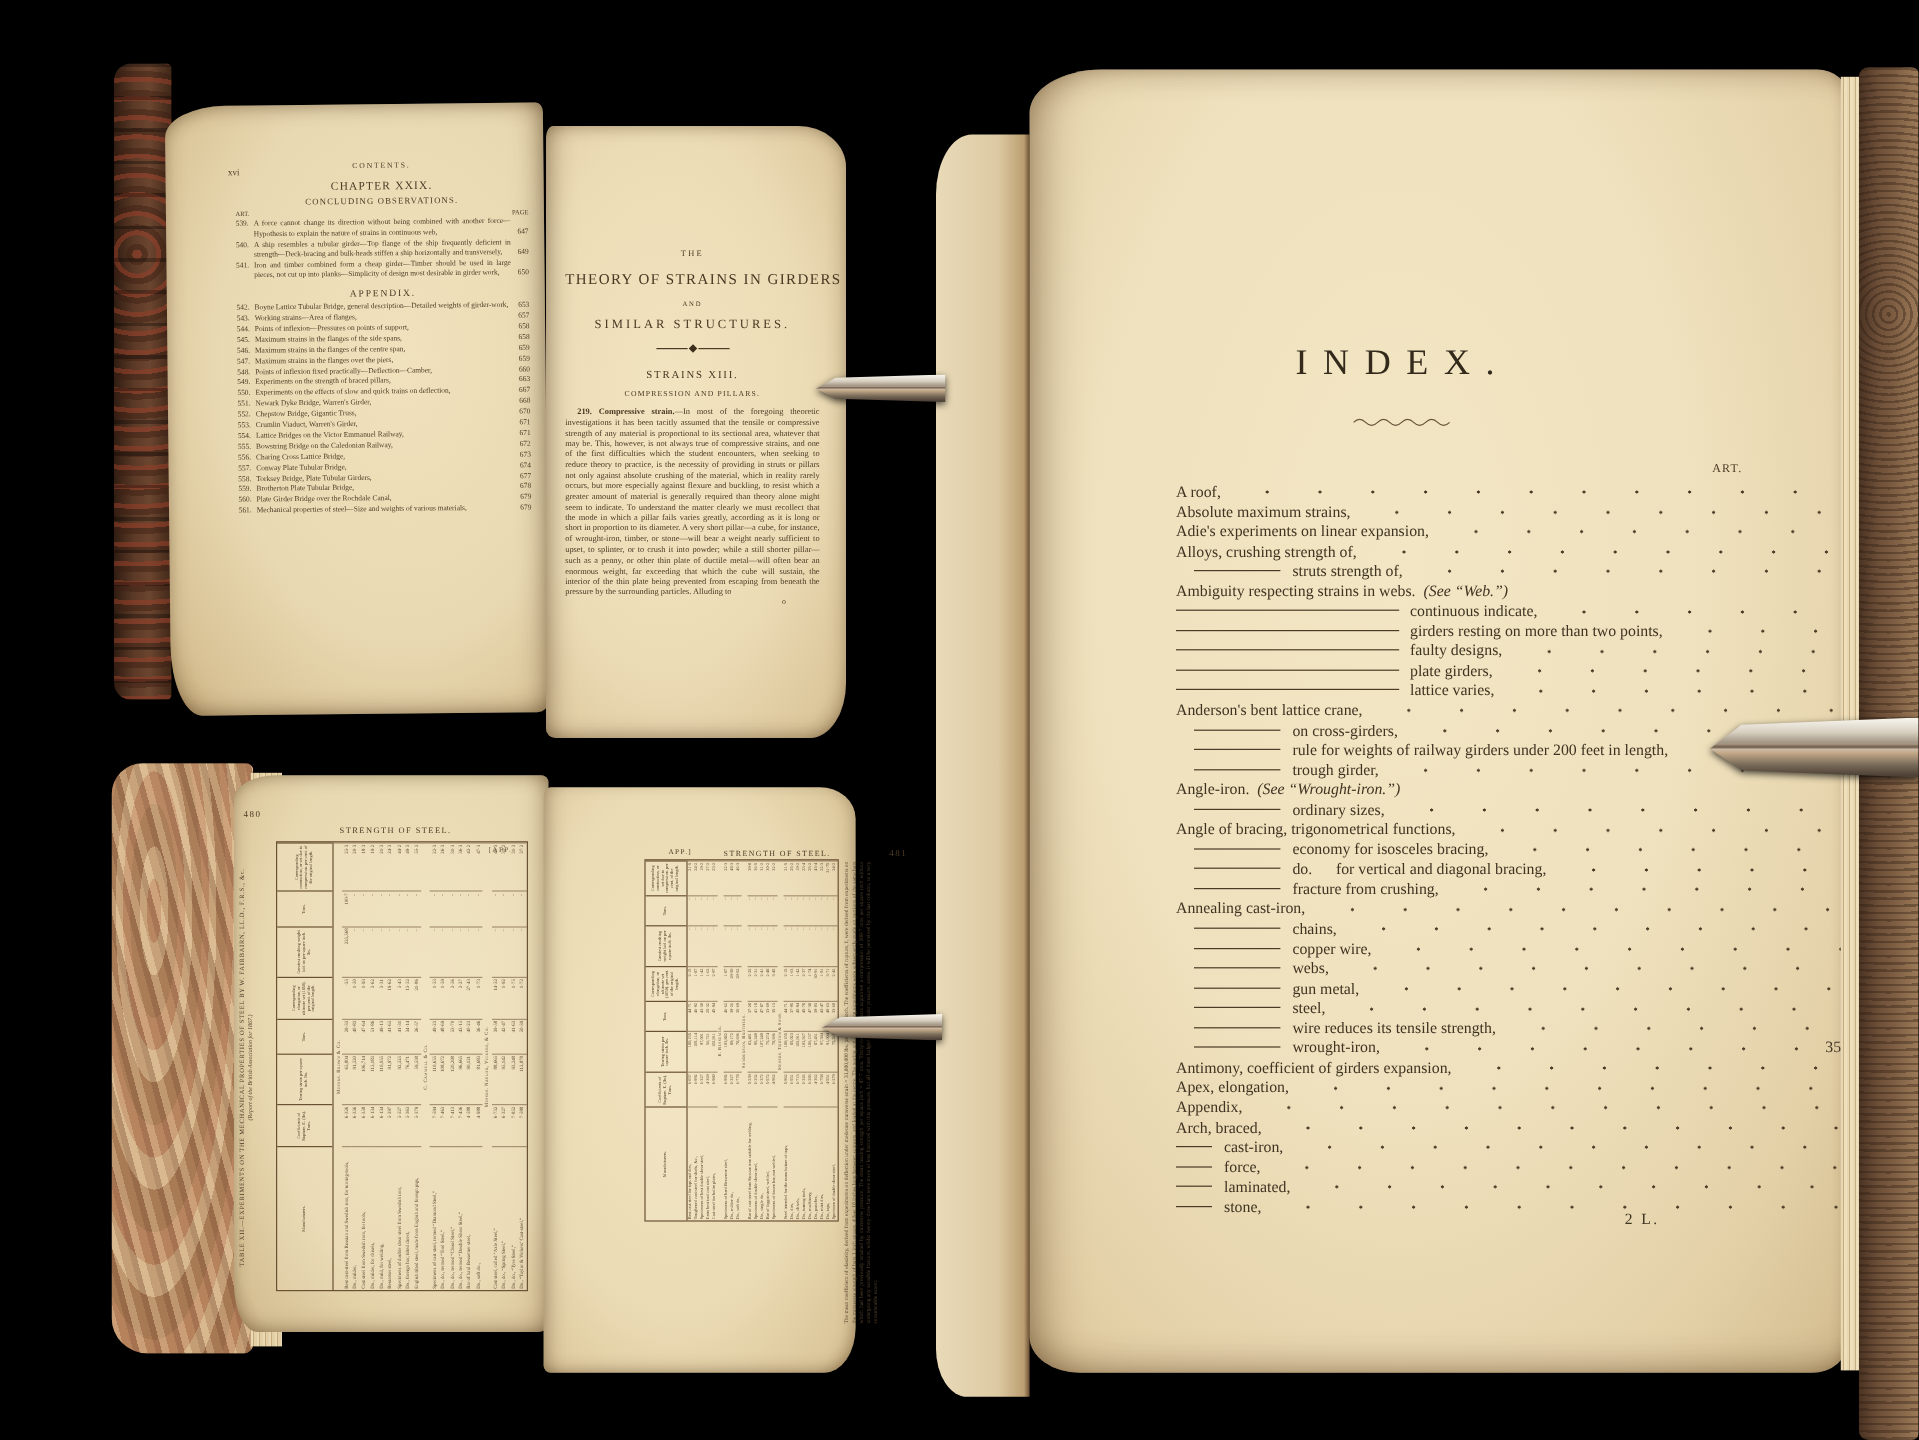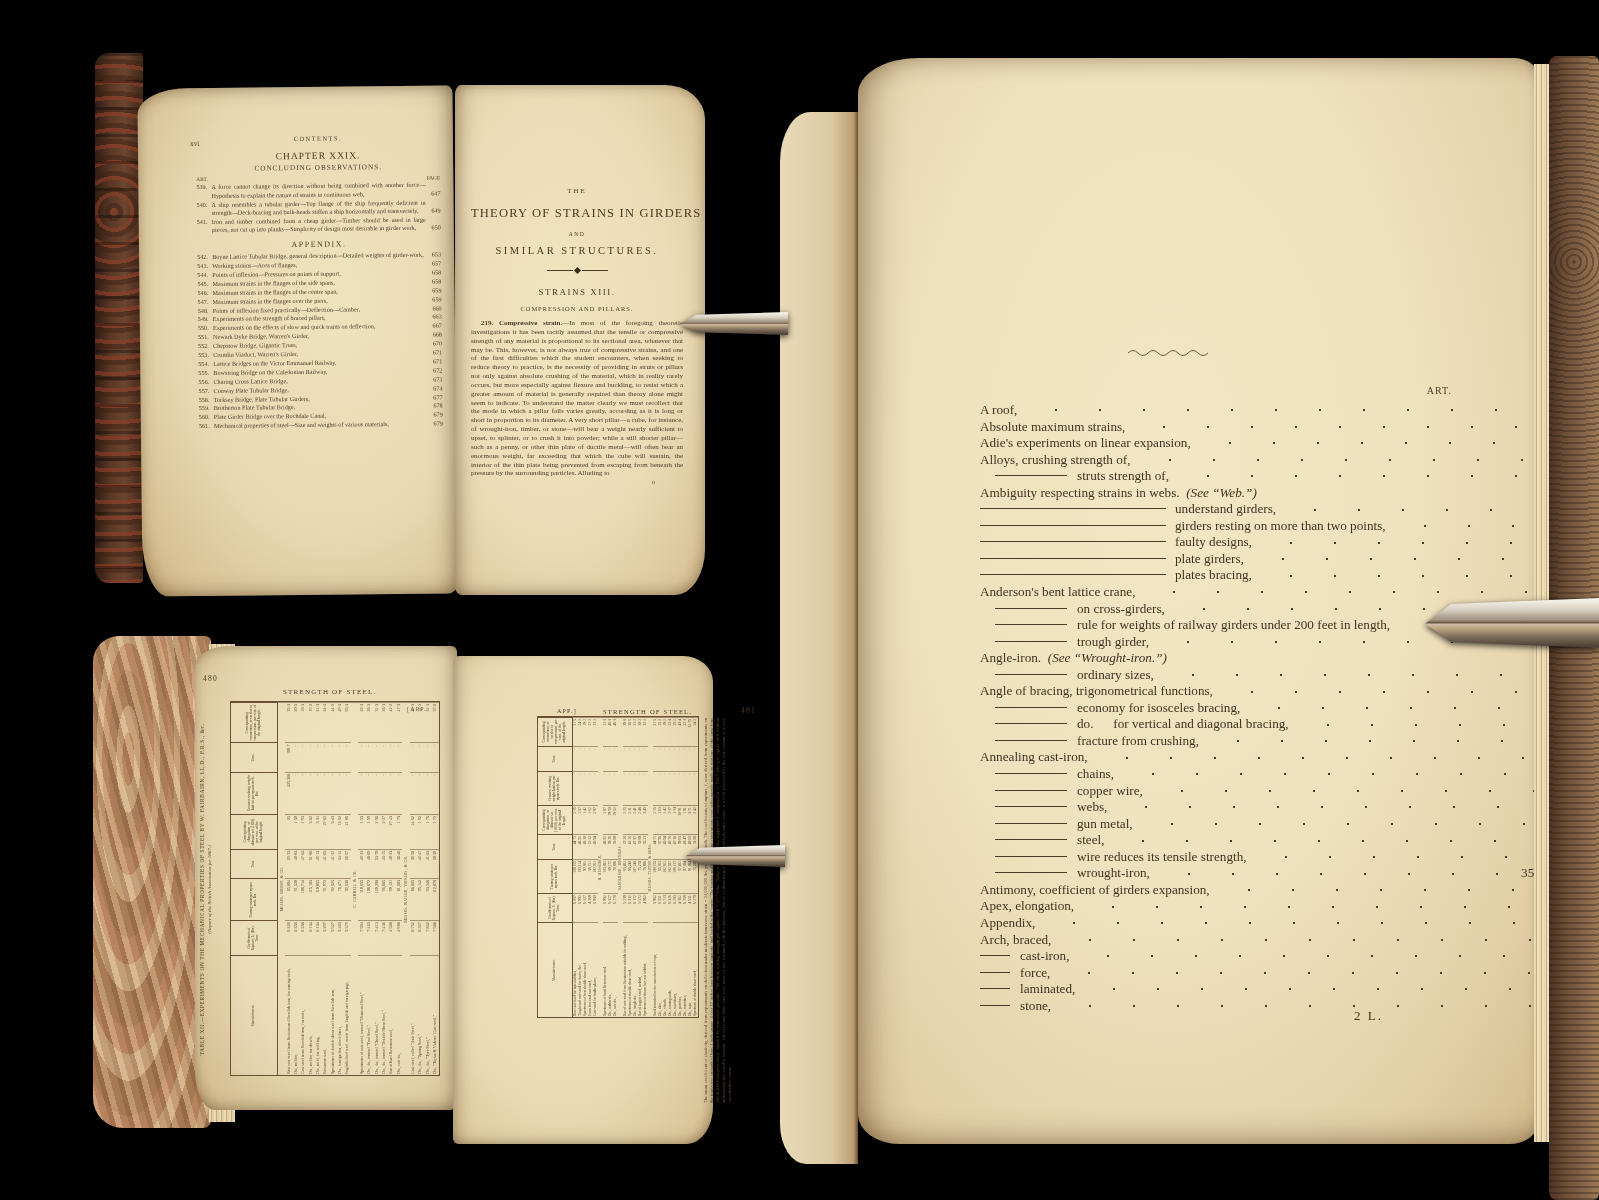--- a/index.html
+++ b/index.html
@@ -19,21 +19,21 @@
     background:
       repeating-linear-gradient(180deg,rgba(0,0,0,.30) 0 3px,rgba(0,0,0,0) 3px 27px),
       repeating-radial-gradient(circle at 40% 30%,rgba(150,62,40,.55) 0 4px,rgba(60,30,18,.45) 4px 9px,rgba(0,0,0,0) 9px 16px),
       linear-gradient(90deg,#2f1c11,#5c3a27 35%,#6b452f 62%,#402718);}
   #pageL1{left:55px;top:62px;width:315px;height:508px;
     background:radial-gradient(ellipse at 62% 42%,#f0e2bd 0%,#e9d9b2 55%,#d8c295 86%,#c3a777 100%);
     border-radius:50px 6px 10px 26px / 26px 8px 10px 60px;
     box-shadow:inset -16px 0 22px -14px rgba(70,45,20,.55),inset 10px 0 16px -10px rgba(70,45,20,.30),
                inset 0 14px 18px -14px rgba(70,45,20,.40),inset 0 -16px 20px -16px rgba(70,45,20,.45);
     transform:rotate(-.6deg);}
-  #pageR1{left:370px;top:60px;width:250px;height:510px;
+  #pageR1{left:370px;top:80px;width:250px;height:510px;
     background:radial-gradient(ellipse at 40% 45%,#f2e4c0 0%,#ecdcb6 55%,#dcc79c 88%,#cbb183 100%);
     border-radius:6px 40px 30px 8px / 10px 34px 46px 8px;
     box-shadow:inset 14px 0 20px -12px rgba(70,45,20,.50),inset -10px 0 16px -10px rgba(70,45,20,.35),
                inset 0 -14px 18px -14px rgba(70,45,20,.40),inset 0 12px 16px -14px rgba(70,45,20,.35);}
   #toc{position:absolute;left:58px;top:46px;width:244px;font-size:6.2px;line-height:8.4px;color:#4c3a24;}
   #toc .folio{position:absolute;left:-6px;top:6px;font-size:7.5px;}
   .cshead{text-align:center;letter-spacing:1.5px;font-size:6.4px;margin-top:2px;}
   .chap29{text-align:center;font-size:9.5px;letter-spacing:1px;margin-top:9px;}
   .concl{text-align:center;font-size:7.2px;letter-spacing:1px;margin-top:3px;margin-bottom:2px;}
   .artpage{position:relative;height:8px;font-size:5.4px;}
@@ -675,20 +675,21 @@
     </div>
     <div id="board2" class="abs"></div>
     <div class="tool" style="left:600px;top:245px;width:100px;height:22px;">
       <div class="tool-body"></div>
     </div>
   </div>
 
   <div id="photo3" class="abs">
     <div id="verso3" class="abs"></div>
     <div id="page3" class="abs">
+      <div id="idx-title">INDEX.</div>
       <div id="idx-squiggle">
         <svg width="86" height="10" viewBox="0 0 86 10">
             <path d="M2 5 q5 -5 10 0 q5 5 10 0 q5 -5 10 0 q5 5 10 0 q5 -5 10 0 q5 5 10 0 q5 -5 10 0 q5 5 10 0" fill="none" stroke="#6a563a" stroke-width="1"></path>
           </svg>
       </div>
       <div id="idx-art">ART.</div>
       <div id="idx-list">
           <div class="idx-row">
             <span class="lbl">A roof,</span>
             <span class="leader"></span>
@@ -712,41 +713,41 @@
             <span class="dash d-m"></span>
             <span class="lbl">struts strength of,</span>
             <span class="leader"></span>
             <span class="ref">360 to 362</span>
           </div>
           <div class="idx-row">
             <span class="lbl">Ambiguity respecting strains in webs. <i>(See “Web.”)</i></span>
           </div>
           <div class="idx-row">
             <span class="dash d-l"></span>
-            <span class="lbl">understand girders,</span>
+            <span class="lbl">continuous indicate,</span>
             <span class="leader"></span>
           </div>
           <div class="idx-row">
             <span class="dash d-l"></span>
             <span class="lbl">girders resting on more than two points,</span>
             <span class="leader"></span>
           </div>
           <div class="idx-row">
             <span class="dash d-l"></span>
             <span class="lbl">faulty designs,</span>
             <span class="leader"></span>
           </div>
           <div class="idx-row">
             <span class="dash d-l"></span>
             <span class="lbl">plate girders,</span>
             <span class="leader"></span>
           </div>
           <div class="idx-row">
             <span class="dash d-l"></span>
-            <span class="lbl">plates bracing,</span>
+            <span class="lbl">lattice varies,</span>
             <span class="leader"></span>
           </div>
           <div class="idx-row">
             <span class="lbl">Anderson's bent lattice crane,</span>
             <span class="leader"></span>
           </div>
           <div class="idx-row">
             <span class="dash d-m"></span>
             <span class="lbl">on cross-girders,</span>
             <span class="leader"></span>

